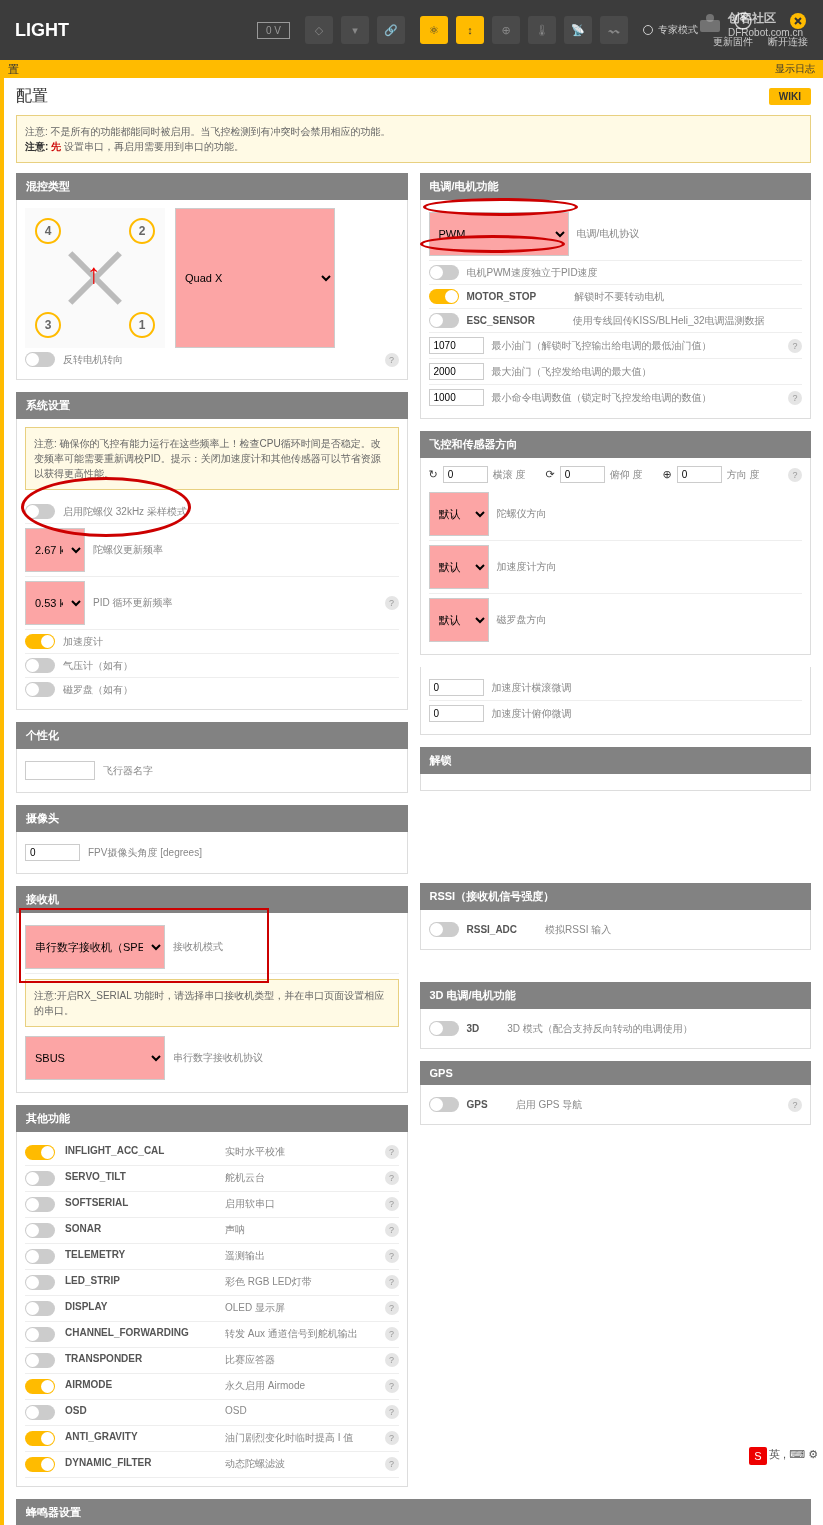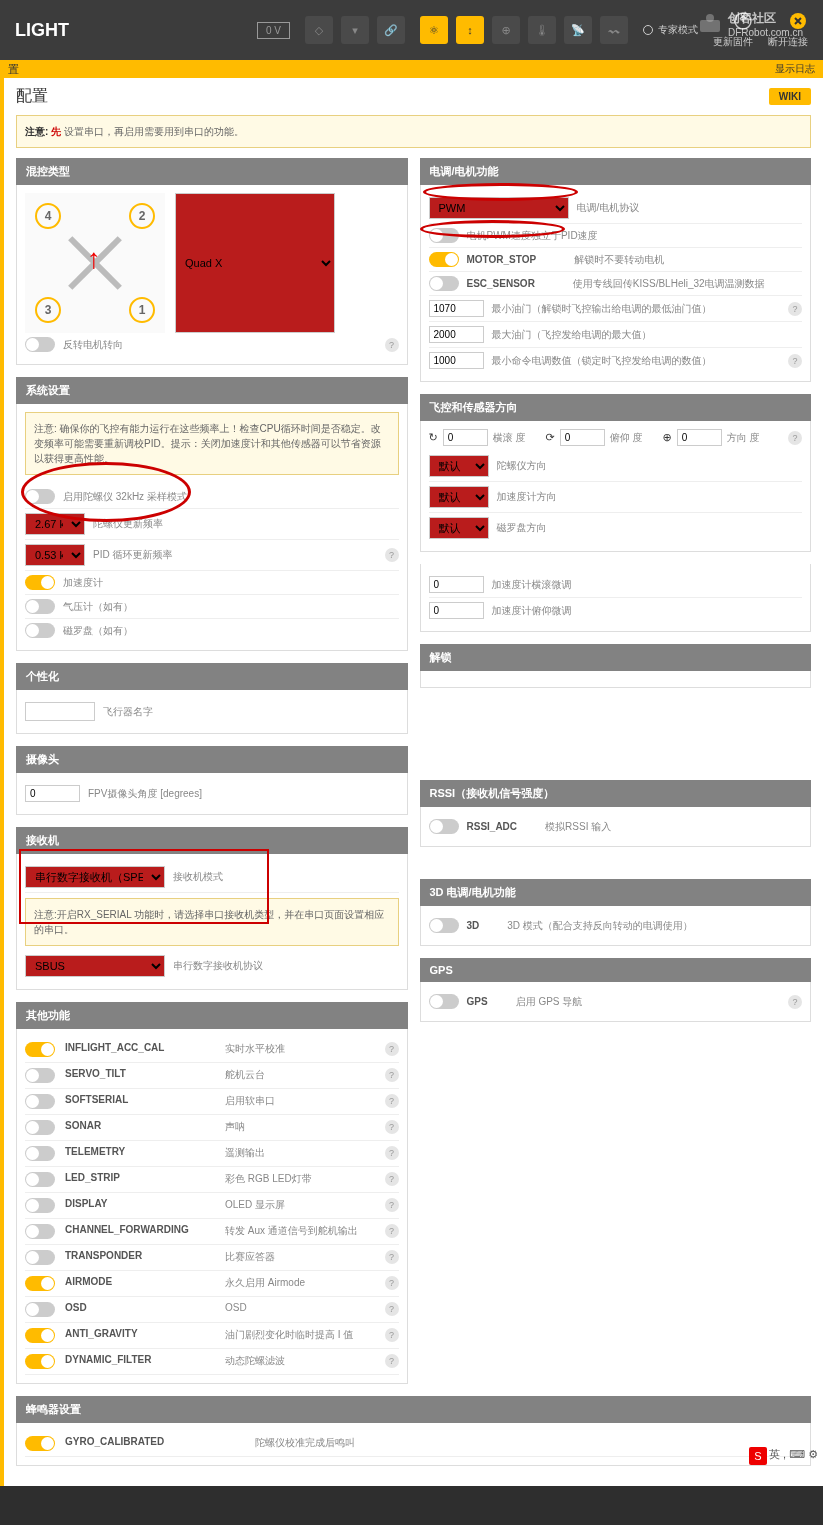--- a/index.html
+++ b/index.html
@@ -19,21 +19,21 @@
 .title{display:flex;align-items:center;margin-bottom:8px}
 .title h1{font-size:16px;font-weight:normal;color:#333}
 .wiki{margin-left:auto;background:#ffbb00;color:#333;padding:3px 10px;font-size:10px;font-weight:bold;border-radius:2px}
 .warn{background:#fffae5;border:1px solid #e8d080;padding:8px;font-size:10px;color:#666;margin-bottom:10px;line-height:1.5}
 .warn b{color:#333}
 .cols{display:flex;gap:12px}
 .col{flex:1}
 .panel{margin-bottom:12px}
 .ph{background:#828282;color:#fff;padding:6px 10px;font-size:11px;font-weight:bold}
 .pb{border:1px solid #ddd;border-top:none;padding:8px}
-.sel{border:1px solid #ccc;padding:3px 5px;font-size:11px;width:160px;background:#b91c1c}
+.sel{border:1px solid #ccc;padding:14px 5px;font-size:11px;width:160px;background:#fca5a5}
 .sel.sm{width:60px}
 .row{display:flex;align-items:center;gap:8px;padding:4px 0;border-bottom:1px solid #eee;position:relative}
 .row:last-child{border-bottom:none}
 .tgl{width:30px;height:15px;background:#ccc;border-radius:8px;position:relative;flex-shrink:0}
 .tgl::after{content:'';position:absolute;width:13px;height:13px;background:#fff;border-radius:50%;top:1px;left:1px}
 .tgl.on{background:#ffbb00}
 .tgl.on::after{left:16px}
 .lbl{font-size:10px;color:#555;font-weight:bold}
 .desc{font-size:10px;color:#888}
 .hlp{margin-left:auto;width:14px;height:14px;background:#e5e5e5;border-radius:50%;color:#999;font-size:9px;display:flex;align-items:center;justify-content:center}
@@ -108,20 +108,21 @@
   <span>置</span>
   <span class="tab-r">显示日志</span>
 </div>
 
 <div class="wrap">
   <div class="title">
     <h1>配置</h1>
     <span class="wiki">WIKI</span>
   </div>
   <div class="warn">
+    <div>注意: 不是所有的功能都能同时被启用。当飞控检测到有冲突时会禁用相应的功能。</div>
     <div><b>注意: </b><span style="color:#c00;font-weight:bold">先</span><span> 设置串口，再启用需要用到串口的功能。</span></div>
   </div>
 
   <div class="cols">
     <div class="col">
 
       <div class="panel">
         <div class="ph">混控类型</div>
         <div class="pb">
           <div class="mix">

